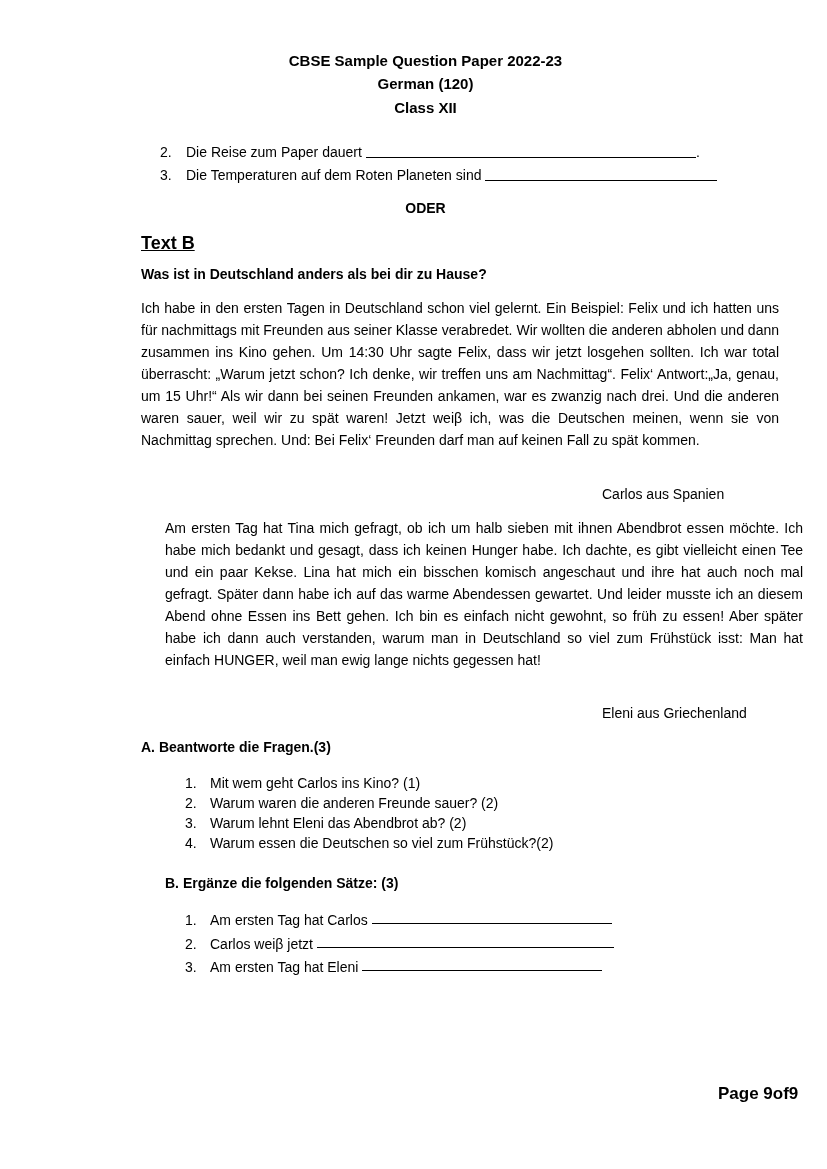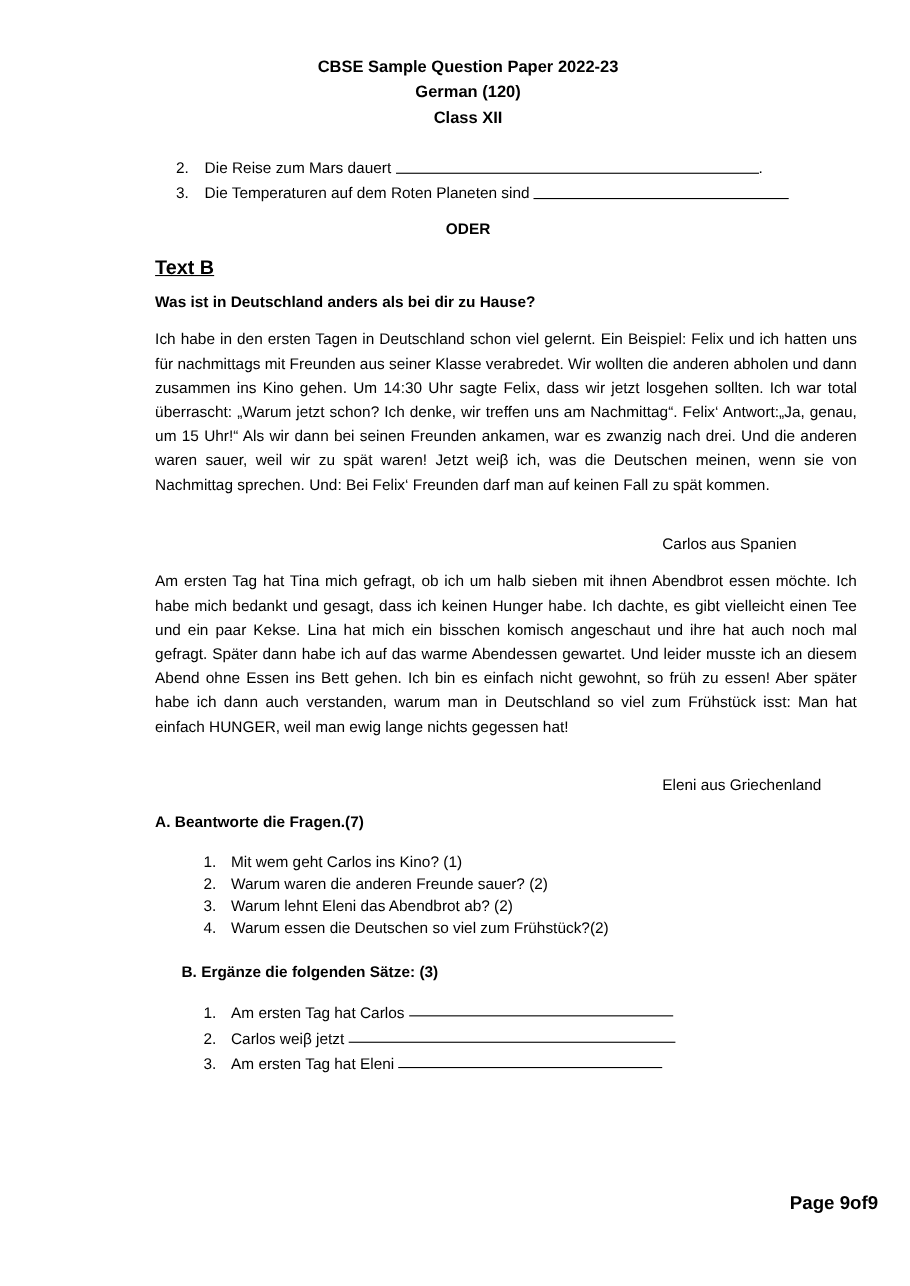--- a/index.html
+++ b/index.html
@@ -12,21 +12,21 @@
     .h3 { top: 99px; }
     .abs { position: absolute; }
     .fill-line { display: flex; font-size: 14px; line-height: 18px; }
     .fill-line .num { width: 26px; }
     .blank { display: inline-block; border-bottom: 1px solid #000; height: 14px; margin-left: 4px; vertical-align: baseline; }
     .oder { left: 0; width: 827px; text-align: center; top: 200px; font-weight: bold; font-size: 14px; }
     .textb { left: 129px; top: 233px; font-weight: bold; font-size: 18px; text-decoration: underline; }
     .question { left: 129px; top: 266px; font-weight: bold; font-size: 14px; }
     .para { left: 129px; width: 638px; font-size: 14px; line-height: 22px; text-align: justify; }
     .p1 { top: 297px; }
-    .p2 { top: 517px; }
+    .p2 { top: 517px; margin-left: 24px; }
     .sign { font-size: 14px; }
     .s1 { left: 590px; top: 486px; }
     .s2 { left: 590px; top: 705px; }
     .sec { left: 129px; font-weight: bold; font-size: 14px; }
     .secA { top: 739px; }
     .secB { top: 875px; padding-left: 24px; }
     .qlist { left: 173px; font-size: 14px; line-height: 20px; }
     .qA { top: 773px; }
     .qB { top: 909px; line-height: 23.5px; }
     .qrow { display: flex; }
@@ -37,42 +37,42 @@
 <body>
 
 <div class="page">
 
   <div class="header h1">CBSE Sample Question Paper 2022-23</div>
   <div class="header h2">German (120)</div>
   <div class="header h3">Class XII</div>
 
   <div class="abs fill-line" style="left:148px; top:143px;">
     <span class="num">2.</span>
-    <span>Die Reise zum Mars dauert</span>
+    <span>Die Reise zum Paper dauert</span>
     <span class="blank" style="width:330px;"></span>
     <span>.</span>
   </div>
   <div class="abs fill-line" style="left:148px; top:166px;">
     <span class="num">3.</span>
     <span>Die Temperaturen auf dem Roten Planeten sind</span>
     <span class="blank" style="width:232px;"></span>
   </div>
 
   <div class="abs oder">ODER</div>
 
   <div class="abs textb">Text B</div>
   <div class="abs question">Was ist in Deutschland anders als bei dir zu Hause?</div>
 
   <div class="abs para p1">Ich habe in den ersten Tagen in Deutschland schon viel gelernt. Ein Beispiel: Felix und ich hatten uns für nachmittags mit Freunden aus seiner Klasse verabredet. Wir wollten die anderen abholen und dann zusammen ins Kino gehen. Um  14:30 Uhr sagte Felix, dass wir jetzt losgehen sollten. Ich war total überrascht: „Warum jetzt schon? Ich denke, wir treffen uns am Nachmittag“. Felix‘ Antwort:„Ja, genau, um 15 Uhr!“ Als wir dann bei seinen Freunden ankamen, war es zwanzig nach drei. Und die anderen waren sauer, weil wir zu spät waren! Jetzt weiβ ich, was die Deutschen meinen, wenn sie von Nachmittag sprechen. Und: Bei Felix‘ Freunden darf man auf keinen Fall zu spät kommen.</div>
   <div class="abs sign s1">Carlos aus Spanien</div>
 
   <div class="abs para p2">Am ersten Tag hat Tina mich gefragt, ob ich um halb sieben mit ihnen Abendbrot essen möchte. Ich habe mich bedankt und gesagt, dass ich keinen Hunger habe. Ich dachte, es gibt vielleicht einen Tee und ein paar Kekse. Lina hat mich ein bisschen komisch angeschaut und ihre hat auch noch mal gefragt. Später dann habe ich auf das warme Abendessen gewartet. Und leider musste ich an diesem Abend ohne Essen ins Bett gehen. Ich bin es einfach nicht gewohnt, so früh zu essen! Aber später habe ich dann auch verstanden, warum man in Deutschland so viel zum Frühstück isst:  Man hat einfach HUNGER, weil man ewig lange nichts gegessen hat!</div>
   <div class="abs sign s2">Eleni aus Griechenland</div>
 
-  <div class="abs sec secA">A. Beantworte die Fragen.(7)</div>
+  <div class="abs sec secA">A. Beantworte die Fragen.(3)</div>
   <div class="abs qlist qA">
     <div class="qrow">
       <span class="num">1.</span>
       <span>Mit wem geht Carlos ins Kino? (1)</span>
     </div>
     <div class="qrow">
       <span class="num">2.</span>
       <span>Warum waren die anderen Freunde sauer? (2)</span>
     </div>
     <div class="qrow">

